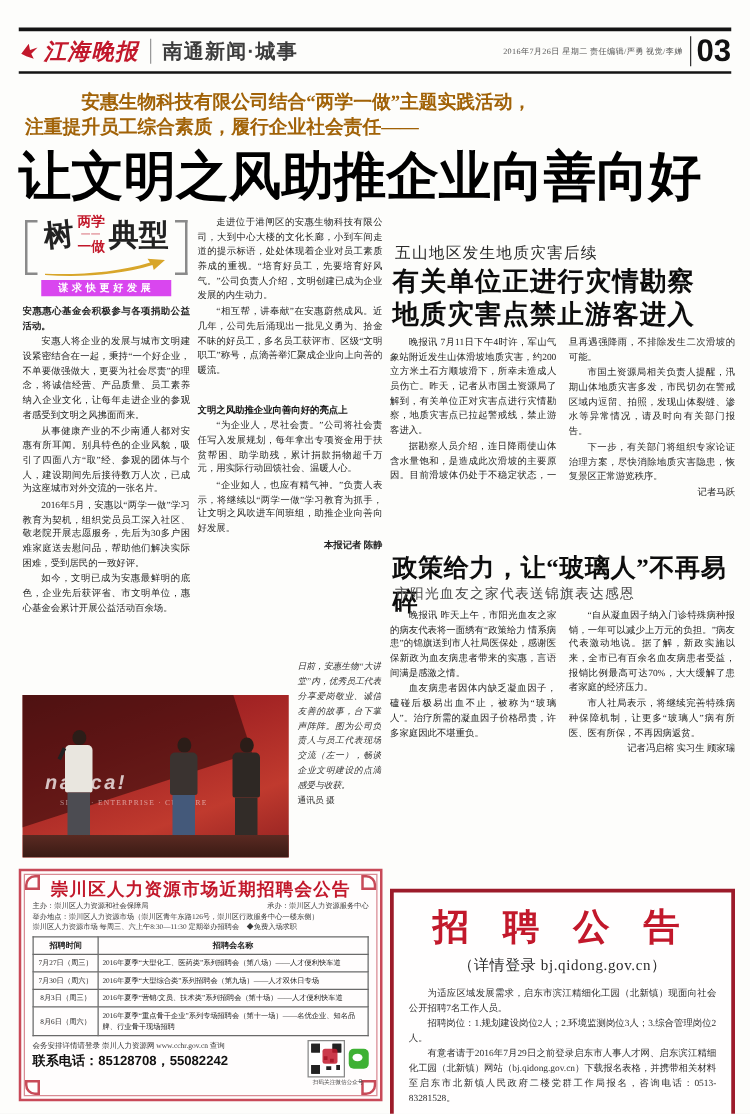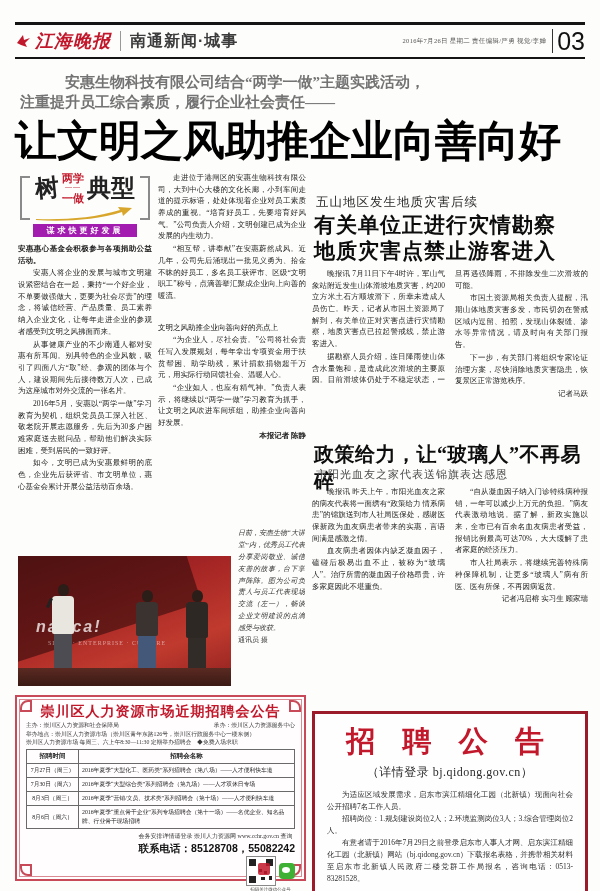--- a/index.html
+++ b/index.html
@@ -10,45 +10,45 @@
   .rule-top { position:absolute; left:15px; width:570px; top:22px; height:3px; background:#141414; }
   .rule-2   { position:absolute; left:15px; width:570px; top:57px; height:2px; background:#141414; }
   .masthead-row { position:absolute; left:15px; top:27px; width:570px; height:28px; display:flex; align-items:center; }
   .masthead { color:#c2182b; font-size:18px; font-weight:bold; font-style:italic; letter-spacing:1px; display:flex; align-items:center; gap:4px;}
   .mast-icon svg{ display:block; }
   .mast-div { width:1px; height:20px; background:#999; margin:0 9px; }
   .section-name { font-family:"Liberation Sans", sans-serif; font-size:16px; font-weight:bold; color:#3c3c3c; letter-spacing:1px; }
   .head-right { margin-left:auto; display:flex; align-items:center; }
   .dateline { font-size:6.5px; color:#555; letter-spacing:0.3px; margin-right:6px; }
   .pageno-bar { width:1px; height:24px; background:#333; margin-right:4px; }
-  .pageno { font-family:"Liberation Sans", sans-serif; font-size:25px; font-weight:normal; color:#111; line-height:1; }
-
-  
-  .intro { position:absolute; left:20px; top:72px; width:560px; font-size:15px; font-weight:bold; color:#737373; line-height:1.35; }
+  .pageno { font-family:"Liberation Sans", sans-serif; font-size:25px; font-weight:bold; color:#111; line-height:1; }
+
+  
+  .intro { position:absolute; left:20px; top:72px; width:560px; font-size:15px; font-weight:bold; color:#a16207; line-height:1.35; }
   .intro .l1 { text-indent:3em; }
   .main-headline { position:absolute; left:15px; top:113px; width:572px; font-family:"Liberation Sans", sans-serif; font-size:42px; font-weight:900; color:#000; letter-spacing:0px; white-space:nowrap; }
 
   .badge { position:absolute; left:20px; top:172px; width:130px; height:66px; }
   .badge .brk { position:absolute; width:10px; height:44px; top:4px; border:2px solid #8a8a8a; }
   .badge .brk.l { left:0; border-right:none; }
   .badge .brk.r { right:0; border-left:none; }
   .badge-inner { position:absolute; left:12px; top:0; width:106px; display:flex; align-items:center; justify-content:center; gap:2px; }
   .badge-big { font-size:24px; font-weight:900; color:#222; font-family:"Liberation Serif", serif; }
   .badge-big.t1 { transform:rotate(-6deg); }
   .badge-seal { display:flex; flex-direction:column; align-items:center; color:#c2182b; font-weight:900; font-size:11px; line-height:1.1; padding:0 1px; }
   .badge-seal .dash { color:#c2182b; font-size:7px; letter-spacing:1px; }
   .badge-swoosh { position:absolute; left:14px; top:34px; width:100px; height:16px; }
-  .badge-banner { position:absolute; left:13px; top:52px; width:104px; height:13px; background:#a21caf; color:#fff; font-size:8px; font-weight:bold; letter-spacing:3px; text-align:center; line-height:13px; font-family:"Liberation Sans", sans-serif; }
+  .badge-banner { position:absolute; left:13px; top:52px; width:104px; height:13px; background:#d946ef; color:#fff; font-size:8px; font-weight:bold; letter-spacing:3px; text-align:center; line-height:13px; font-family:"Liberation Sans", sans-serif; }
 
   .bodytext { font-size:7.5px; line-height:1.56; color:#242424; text-align:justify; overflow:hidden; }
   .bodytext p { text-indent:2em; margin-bottom:1px; }
   .bodytext p.lead-cap { text-indent:0; font-weight:bold; }
   .col1 { position:absolute; left:18px; top:243px; width:134px; height:308px; }
   .col2 { position:absolute; left:158px; top:172px; width:148px; height:380px; }
-  .subhead-inline { font-weight:normal; text-indent:0 !important; color:#111;margin-top:20px; }
+  .subhead-inline { font-weight:bold; text-indent:0 !important; color:#111;margin-top:20px; }
   .byline { text-align:right; text-indent:0 !important; font-weight:bold; }
 
   
   .photo { position:absolute; left:18px; top:556px; width:213px; height:130px; background:linear-gradient(160deg,#7e1c1c 0%, #a32424 35%, #c03a2e 70%, #8f2020 100%); overflow:hidden; }
   .photo .band { position:absolute; left:-30px; top:-40px; width:200px; height:120px; background:rgba(40,10,10,0.55); transform:rotate(-18deg); }
   .photo .latin { position:absolute; left:18px; top:62px; color:rgba(255,255,255,0.75); font-family:"Liberation Sans", sans-serif; font-style:italic; font-weight:bold; font-size:16px; letter-spacing:2px; }
   .photo .latin2 { position:absolute; left:30px; top:84px; color:rgba(255,255,255,0.5); font-size:6px; letter-spacing:1px; }
   .photo .floor { position:absolute; left:0; bottom:0; width:100%; height:18px; background:linear-gradient(180deg,#5a2a22,#3a1a14); }
   .person { position:absolute; bottom:10px; }
   .person .head { width:11px; height:12px; background:#2b1d18; border-radius:50% 50% 45% 45%; margin:0 auto; }
@@ -84,21 +84,21 @@
   .c-tr { right:3px; top:3px; border-left:none; border-bottom:none; border-radius:0 8px 0 0; }
   .c-bl { left:3px; bottom:3px; border-right:none; border-top:none; border-radius:0 0 0 8px; }
   .c-br { right:3px; bottom:3px; border-left:none; border-top:none; border-radius:0 0 8px 0; }
   .adl-title { text-align:center; color:#c2182b; font-size:14px; font-weight:900; letter-spacing:1px; font-family:"Liberation Sans", sans-serif; }
   .adl-meta { font-size:5.8px; color:#3a3a3a; line-height:1.5; }
   .adl-meta .row1 { display:flex; justify-content:space-between; }
   .adl-table { width:100%; border-collapse:collapse; margin-top:2px; }
   .adl-table th, .adl-table td { border:1px solid #6a6a6a; font-size:5.8px; color:#222; padding:2px 3px; }
   .adl-table th { text-align:center; font-weight:bold; font-size:6.5px; }
   .adl-table td.t { width:52px; text-align:center; white-space:nowrap; }
-  .adl-footer { display:flex; margin-top:3px; align-items:flex-end;flex-direction:column; }
+  .adl-footer { display:flex; margin-top:3px; align-items:flex-start; }
   .adl-footer .txt { flex:1; }
   .adl-f1 { font-size:6px; color:#333; }
   .adl-phone { font-size:10.5px; font-weight:bold; color:#111; margin-top:1px; font-family:"Liberation Sans", sans-serif; }
   .qr-wrap { display:flex; align-items:center; gap:3px; }
   .qr { width:30px; height:30px; border:1px solid #888; background:#fff; position:relative; }
   .qr .m { position:absolute; background:#222; }
   .qr .fp { width:7px; height:7px; border:1.5px solid #222; }
   .qr .fp::after { content:""; position:absolute; inset:1.5px; background:#222; }
   .qr .r-dot { position:absolute; left:11px; top:6px; width:12px; height:12px; background:#c2182b; border-radius:2px; opacity:0.85; }
   .wx { width:16px; height:16px; background:#3eb134; border-radius:4px; position:relative; }

